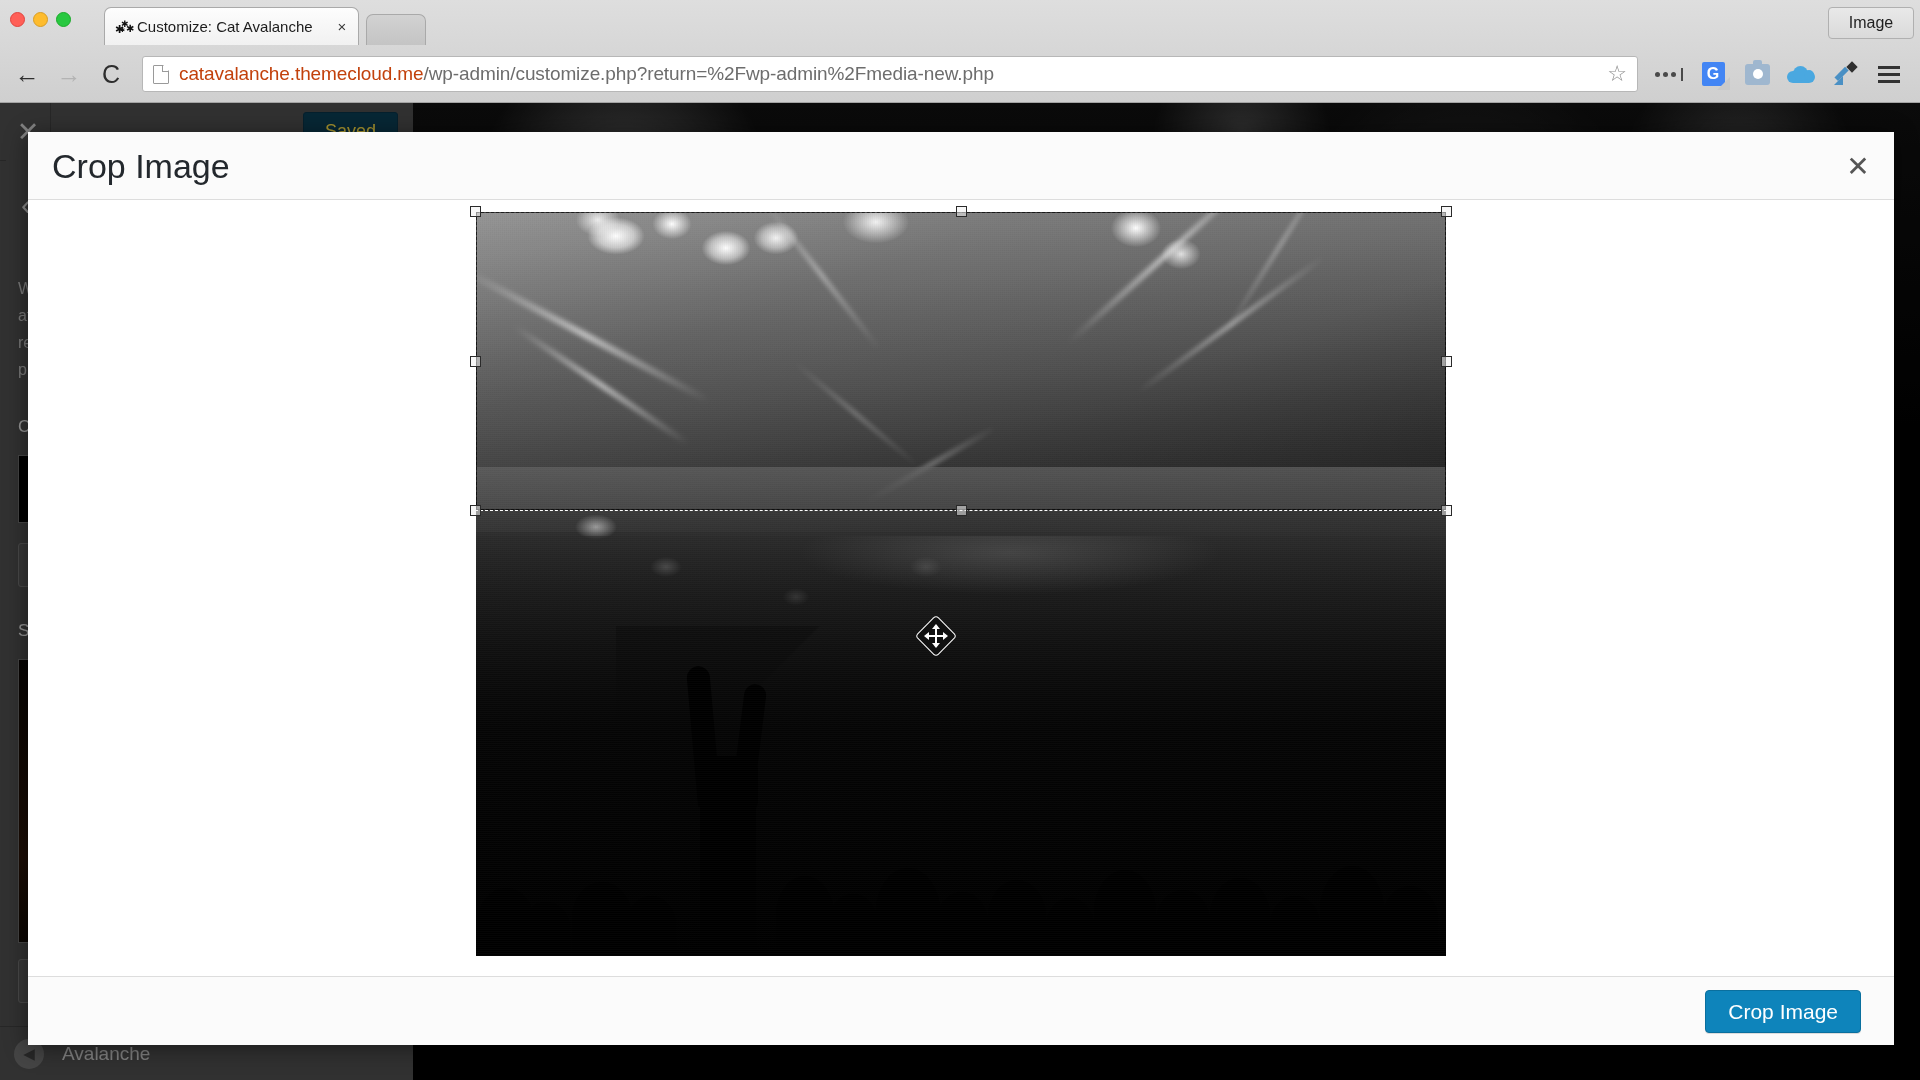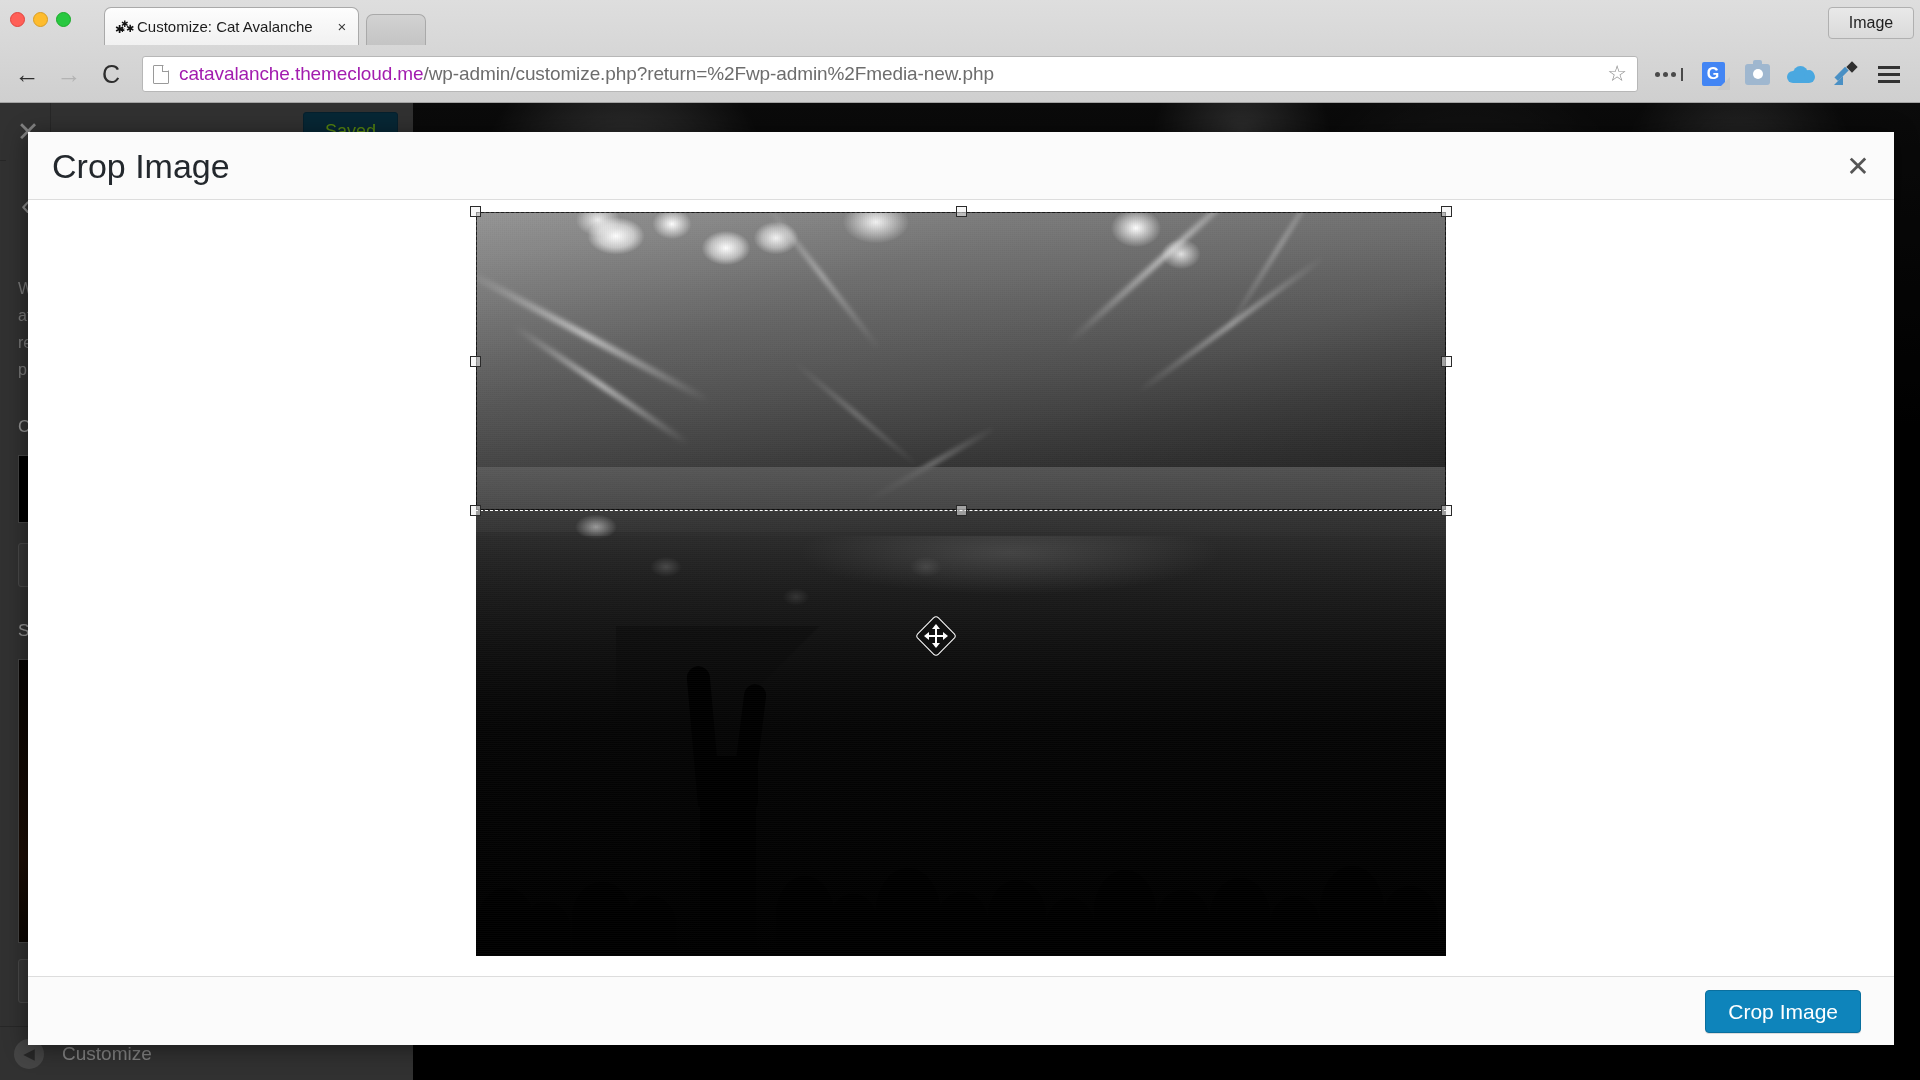--- a/index.html
+++ b/index.html
@@ -91,21 +91,21 @@
     border: 1px solid #9a9a9a; border-radius: 1px;
     position: relative; flex: 0 0 16px; margin-right: 10px;
   }
   #page-doc-icon:after {
     content: ""; position: absolute; right: -1px; top: -1px;
     border-width: 0 6px 6px 0; border-style: solid;
     border-color: transparent #fff transparent transparent;
     box-shadow: -1px 1px 0 #9a9a9a;
   }
   #url-text { font-size: 19px; color: #6d6d6d; white-space: nowrap; letter-spacing: -0.1px; }
-  #url-text .host { color: #a21caf; }
+  #url-text .host { color: #c2410c; }
   #star-icon { font-size: 22px; color: #8d8d8d; margin-left: auto; padding-right: 2px; cursor:pointer; }
 
   .tb-icon {
     width: 42px; height: 42px; margin-right: 2px;
     display: flex; align-items: center; justify-content: center;
     cursor: pointer; position: relative;
   }
   .dots { display:flex; gap:3px; align-items:center; }
   .dots i { width:5px; height:5px; border-radius:50%; background:#4a4a4a; display:block; }
   .dots .bar { width:2px; height:13px; background:#4a4a4a; display:block; margin-left:2px; }
@@ -156,21 +156,21 @@
     background: #4c4c4c; border-bottom: 1px solid #3d3d3d;
   }
   #wp-close-x {
     position: absolute; left: 6px; top: 0; width: 45px; height: 58px;
     background: #4c4c4c; color: #c9c9c9; font-size: 27px;
     display:flex; align-items:center; justify-content:center; cursor:pointer;
     border-right: 1px solid #3d3d3d;
   }
   #wp-saved-btn {
     position: absolute; left: 303px; top: 9px; width: 95px; height: 38px;
-    background: #0b3c52; color: #84cc16; border:1px solid #0a3246; border-radius: 3px;
+    background: #0b3c52; color: #fde047; border:1px solid #0a3246; border-radius: 3px;
     font-size: 18px; display:flex; align-items:center; justify-content:center;
   }
   #wp-back-arrow {
     position: absolute; left: 6px; top: 80px; width: 40px; height: 44px;
     color: #d0d0d0; font-size: 30px; display:flex; align-items:center;
     justify-content:center; cursor:pointer;
   }
   .wp-desc {
     position: absolute; left: 18px; width: 380px;
     color: #b9b9b9; font-size: 16px; line-height: 27px;
@@ -422,21 +422,21 @@
     <div class="wp-btn-outline" style="top:856px;"></div>
 
     <div class="wp-label" style="top:932px;">He</div>
 
     <div class="wp-radio-row" style="top:972px;">
       <span class="wp-radio checked"></span>
     </div>
 
     <div id="wp-collapse-bar">
       <span id="wp-collapse-icon">◀</span>
-      <span id="wp-collapse-label">Customize</span>
+      <span id="wp-collapse-label">Avalanche</span>
     </div>
   </div>
 </div>
 
 <div id="modal-backdrop"></div>
 
 <div id="crop-modal">
 
   <div id="modal-header">
     <div id="modal-title">Crop Image</div>

